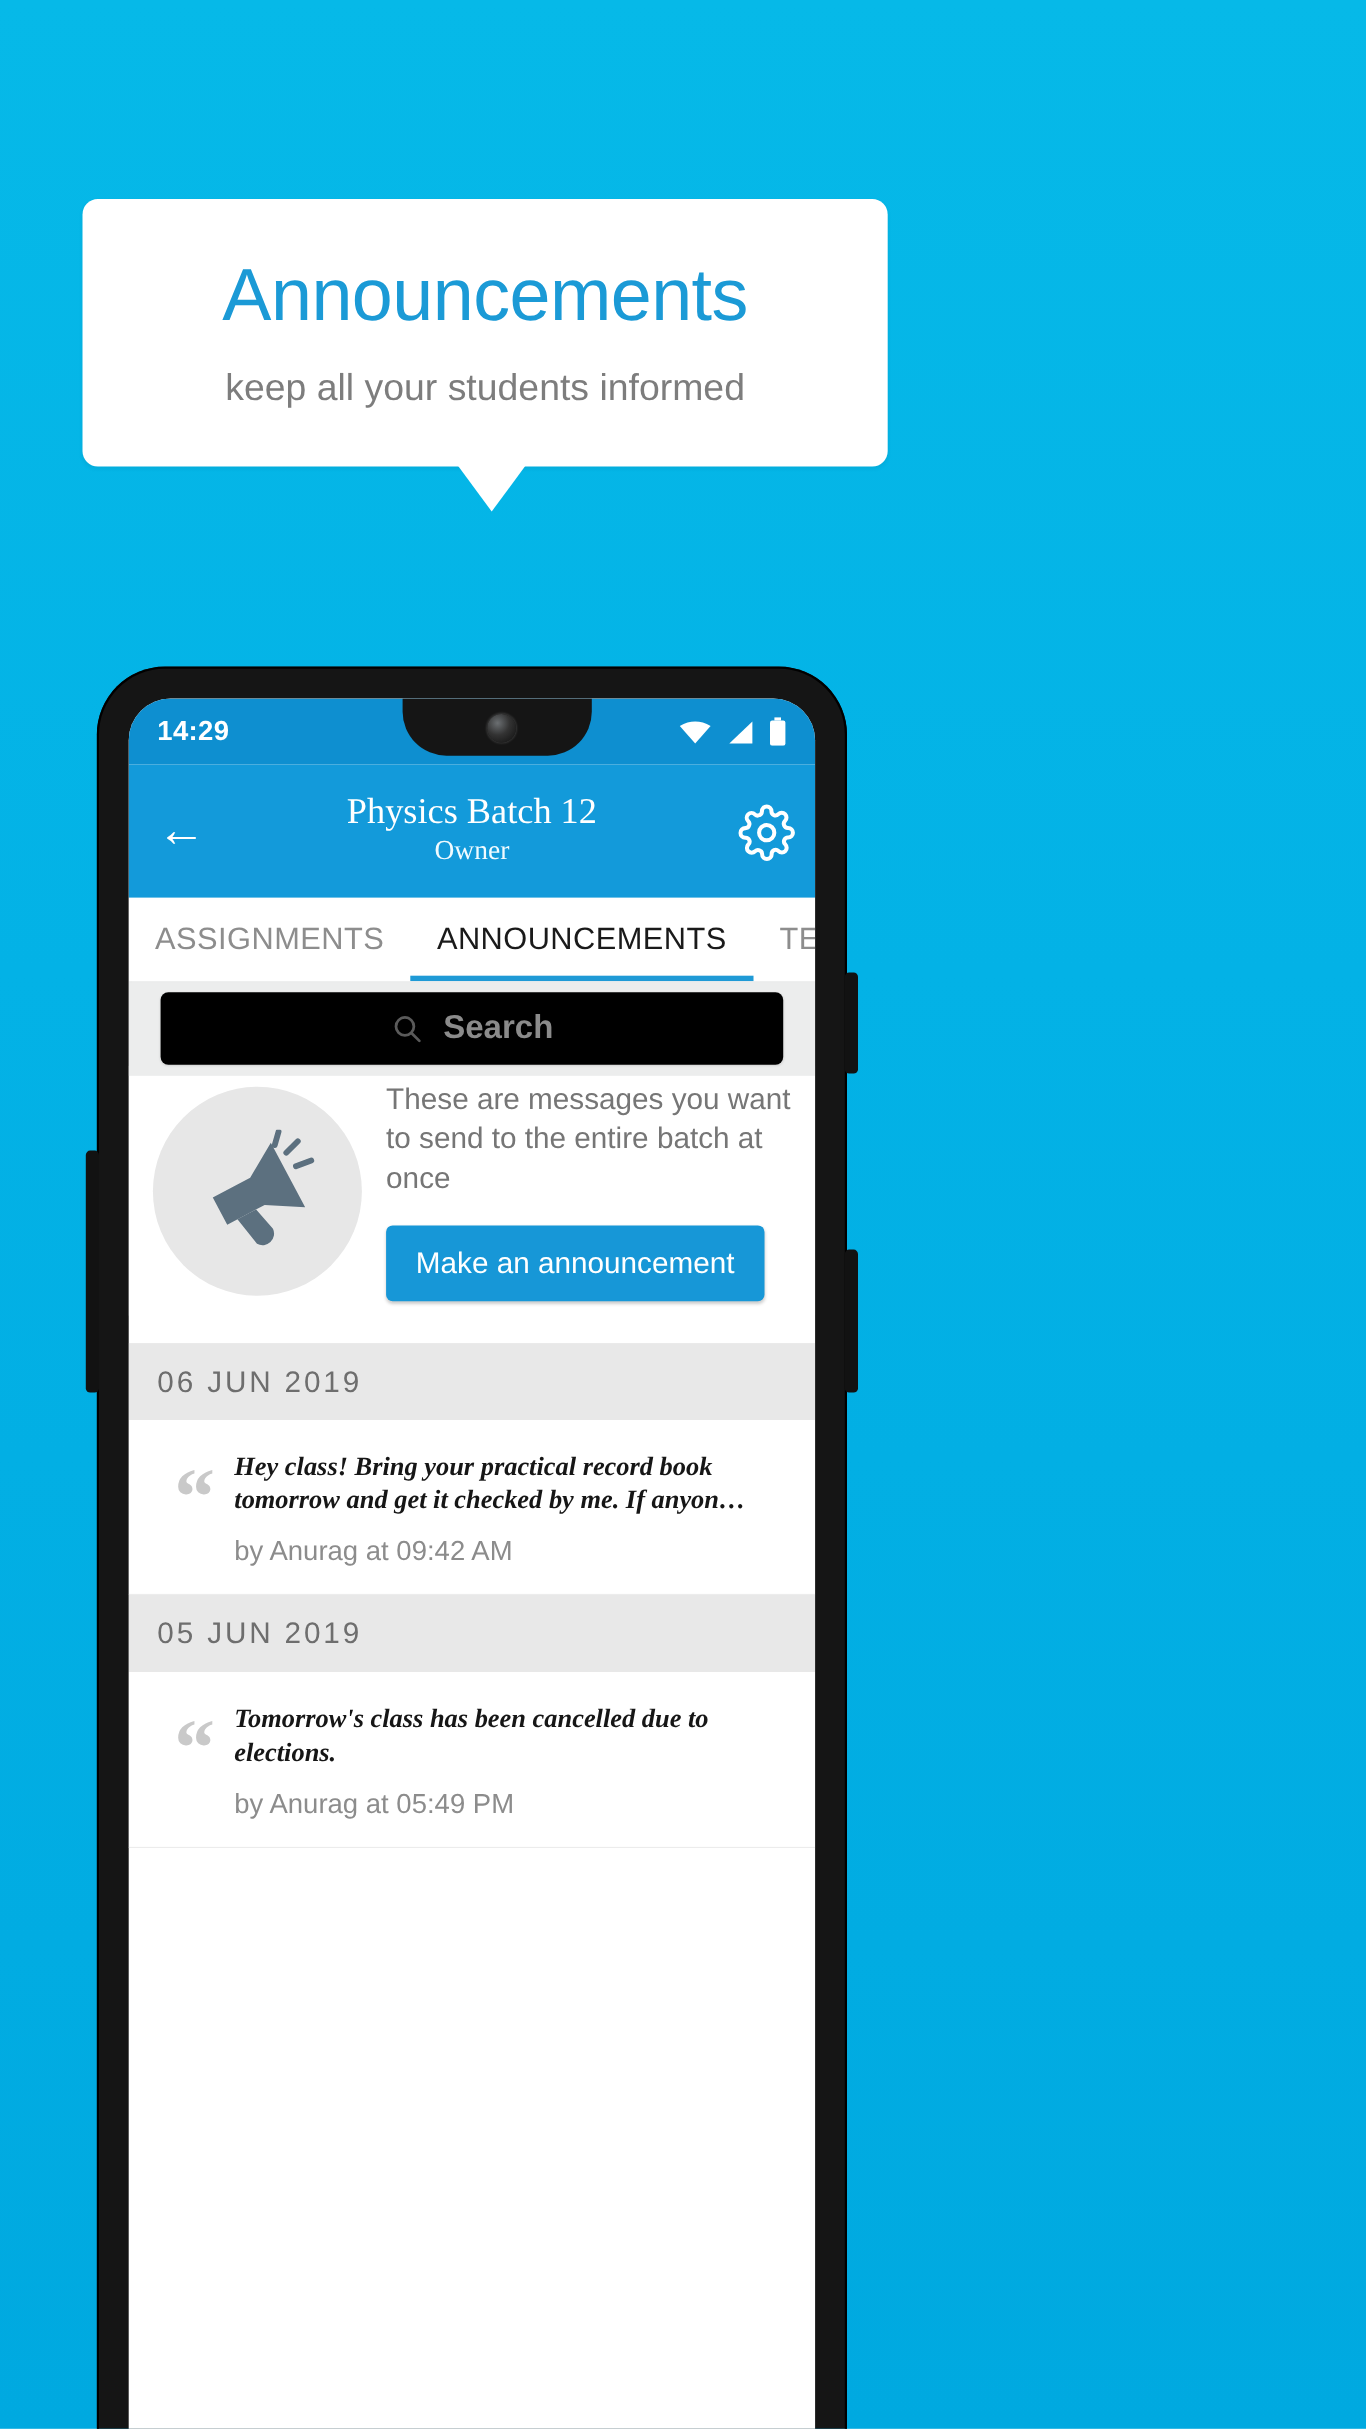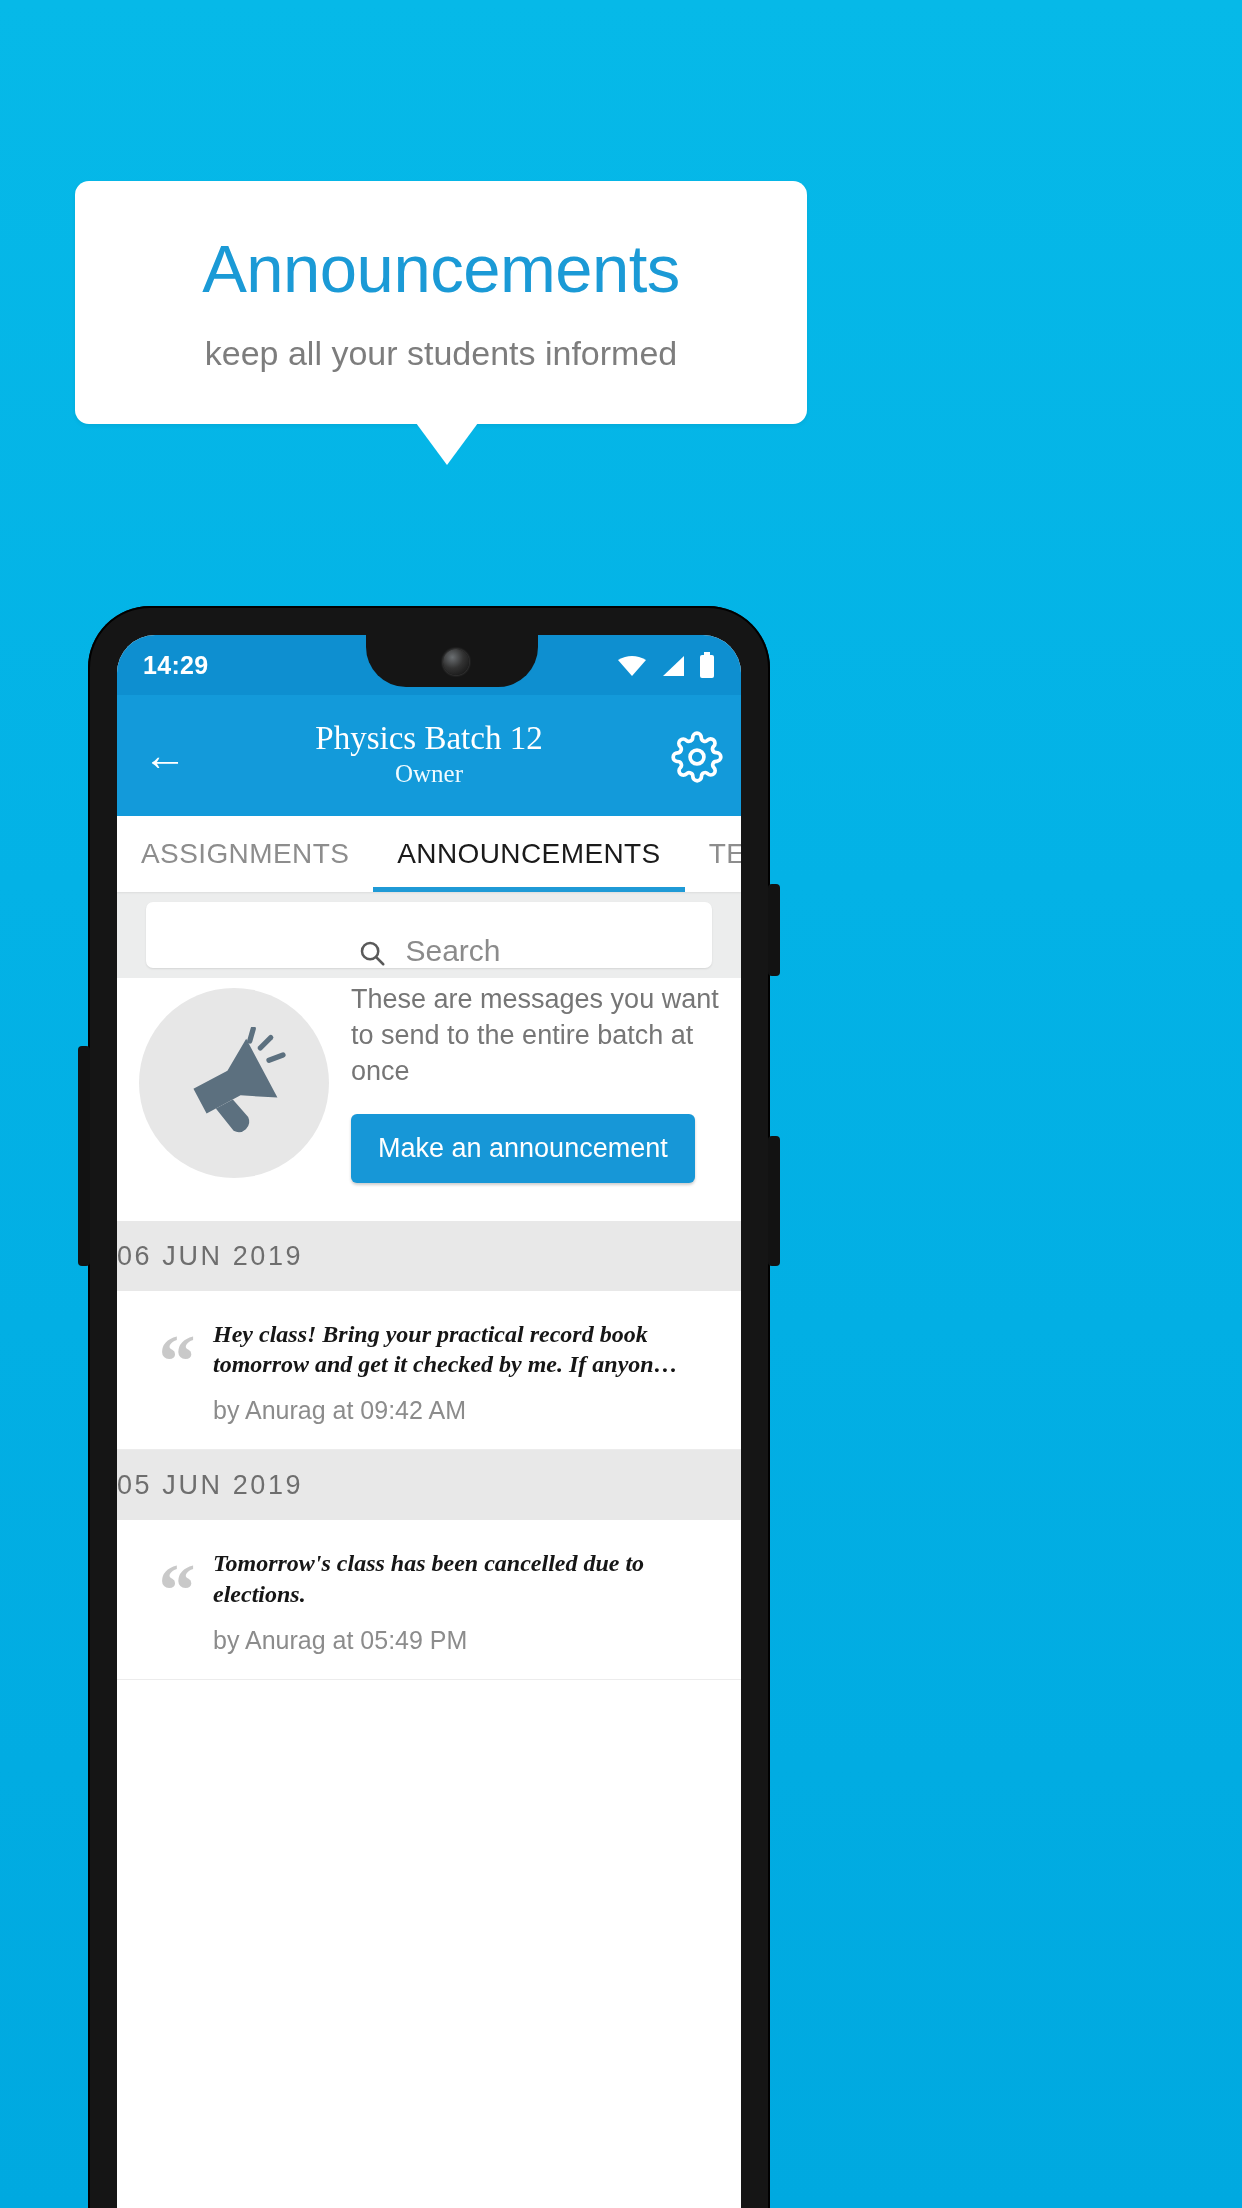--- a/index.html
+++ b/index.html
@@ -100,23 +100,24 @@
   .tab.active::after{
     content:"";position:absolute;left:0;right:0;bottom:0;height:5px;background:#1f9ad6;
   }
 
   
   #search-area{
     position:absolute;left:0;top:257px;width:100%;height:86px;background:#eceded;
     display:flex;align-items:center;justify-content:center;z-index:2;
   }
   #search-box{
-    width:566px;height:66px;background:#ffffff;border-radius:7px;
-    display:flex;align-items:flex-end;justify-content:center;gap:18px;cursor:text;
+    width:566px;height:66px;background:#000000;border-radius:7px;
+    display:flex;align-items:center;justify-content:center;gap:18px;cursor:text;
     box-shadow:0 1px 2px rgba(0,0,0,.10);
+    font-weight:bold;
   }
   #search-placeholder{font-size:30px;color:#8b8b8b;}
 
   
   #hero{
     position:absolute;left:0;top:334px;width:100%;height:227px;background:#fff;
     display:flex;align-items:center;padding:0 22px;box-sizing:border-box;z-index:1;
   }
   #megaphone-circle{
     width:190px;height:190px;border-radius:50%;background:#e7e7e7;flex:0 0 auto;
@@ -128,21 +129,21 @@
     align-self:flex-start;background:#1797d7;color:#fff;border:none;
     font-size:27px;font-family:"Liberation Sans",sans-serif;
     padding:19px 27px;border-radius:6px;cursor:pointer;
     box-shadow:0 2px 3px rgba(0,0,0,.2);
   }
 
   
   #list{position:absolute;left:0;top:586px;width:100%;z-index:1;}
   .date-header{
     height:70px;background:#e8e8e8;display:flex;align-items:center;
-    box-sizing:border-box;
+    padding-left:26px;box-sizing:border-box;
     font-size:27px;color:#6e6e6e;letter-spacing:2.6px;
   }
   .ann-row{
     background:#fff;display:flex;padding:28px 24px 24px 24px;box-sizing:border-box;
     border-bottom:1px solid #ececec;cursor:pointer;
   }
   .quote-mark{
     flex:0 0 auto;width:72px;color:#c9c9c9;font-size:74px;line-height:.78;
     font-family:"Liberation Serif",serif;font-weight:700;text-align:center;
     padding-top:14px;

